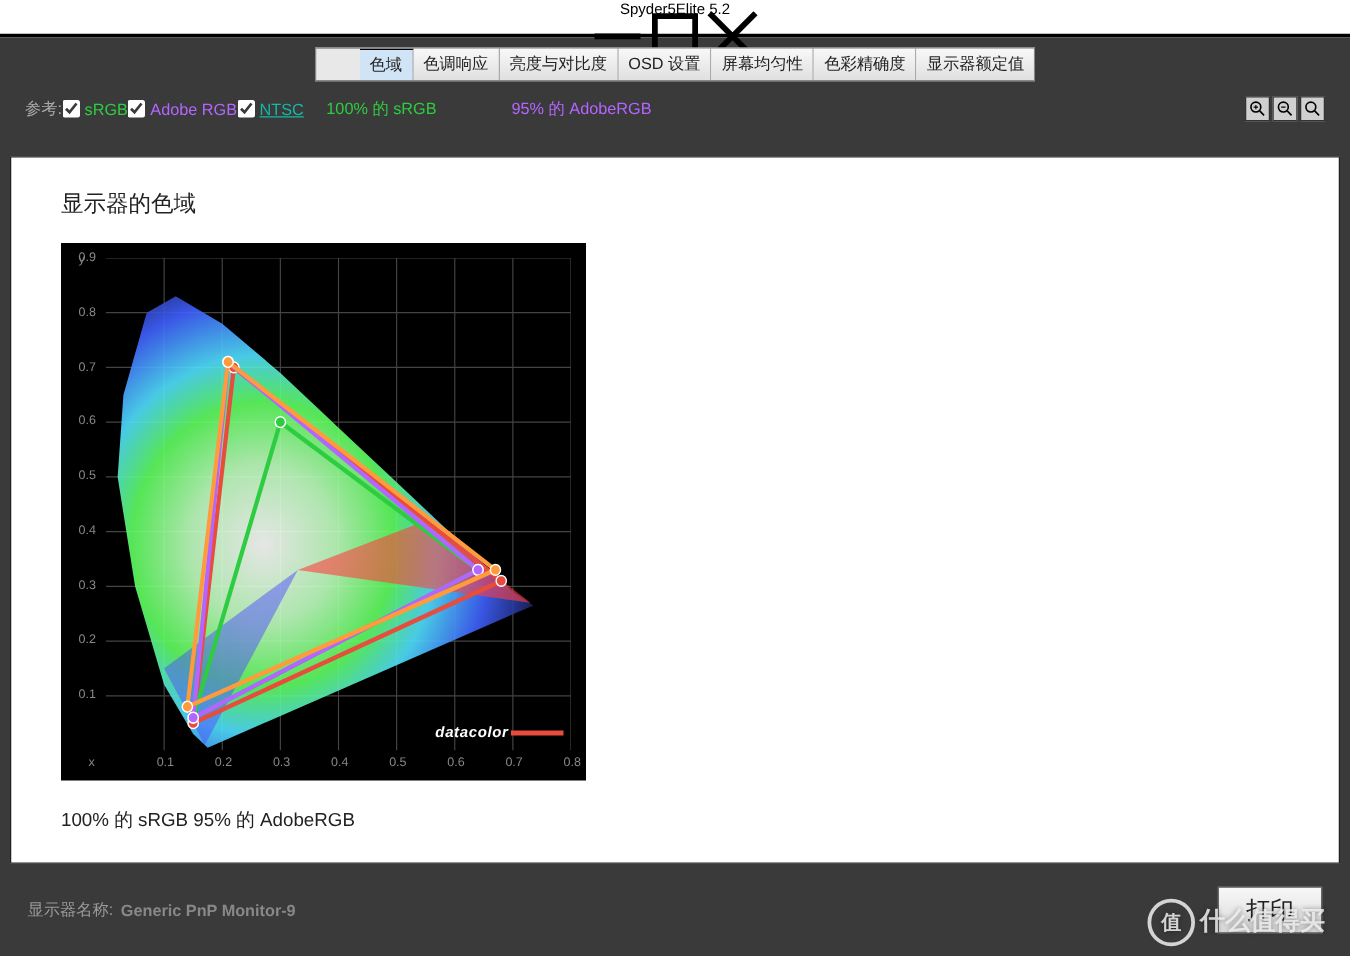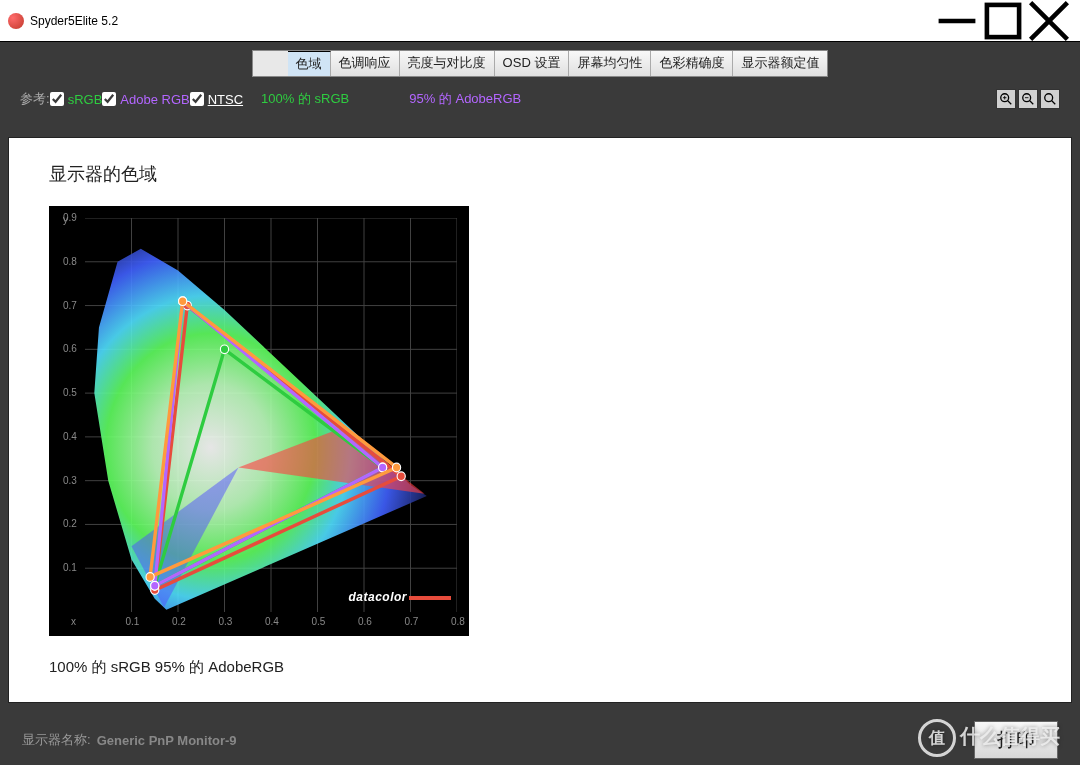--- a/index.html
+++ b/index.html
@@ -1,38 +1,38 @@
 <!DOCTYPE html>
 <html><head>
   <meta charset="utf-8">
   <style>
     * { margin: 0; padding: 0; box-sizing: border-box; }
     body { font-family: "Microsoft YaHei", "SimSun", sans-serif; background: #fff; width: 1080px; height: 765px; overflow: hidden; }
     
-    .titlebar { height: 42px; background: #fff; display: flex; align-items: center; padding: 0 8px; border-bottom: 1px solid #000000; }
+    .titlebar { height: 30px; background: #fff; display: flex; align-items: center; padding: 0 8px; border-bottom: 3px solid #000000; flex-direction: column; }
     .titlebar .app-icon { width: 16px; height: 16px; border-radius: 50%; background: radial-gradient(circle at 30% 30%, #ff6b6b, #c0392b); margin-right: 6px; }
     .titlebar .title { font-size: 12px; color: #000; flex: 1; }
     .titlebar .controls { display: flex; gap: 0; }
     .titlebar .btn { width: 46px; height: 30px; display: flex; align-items: center; justify-content: center; font-size: 12px; cursor: pointer; }
     
     .app-body { background: #3a3a3a; height: 735px; padding: 8px; display: flex; flex-direction: column; }
     
     .tabs-row { display: flex; justify-content: center; margin-bottom: 6px; }
     .tabs { display: flex; background: #e8e8e8; border: 1px solid #888; }
     .tabs .tab { padding: 3px 8px; font-size: 13px; border-right: 1px solid #aaa; cursor: pointer; background: linear-gradient(#f8f8f8,#e0e0e0); color:#222; }
     .tabs .tab:last-child { border-right: none; }
     .tabs .tab.active { background: #d0e4f5; border-top: 1px solid #000000; margin-left: 35px; }
     
     .option-bar { display: flex; align-items: center; padding: 6px 12px; background: #3a3a3a; color: #ccc; font-size: 13px; }
     .option-bar .ref-label { color: #aaa; }
     .option-bar label { display: flex; align-items: center; gap: 4px; cursor: pointer; }
     .option-bar input[type=checkbox]{ width:14px; height:14px; accent-color:#fff; }
     .option-bar .srgb { color: #2ecc40; }
     .option-bar .adobe { color: #b366ff; }
-    .option-bar .ntsc { color: #ffffff; text-decoration: underline; }
+    .option-bar .ntsc { color: #14b8a6; text-decoration: underline; }
     .option-bar .stat-srgb { color: #2ecc40; margin-left: 18px; }
     .option-bar .stat-adobe { color: #b366ff; margin-left: 60px; }
     .option-bar .spacer { flex: 1; }
     .zoom-btns { display: flex; gap: 2px; }
     .zoom-btns .zb { width: 20px; height: 20px; background: #d0d0d0; border: 1px solid #333; display: flex; align-items: center; justify-content: center; cursor: pointer; }
     .zoom-btns .zb svg { width: 14px; height: 14px; }
     
     .content-wrap { background: #fff; flex: 1; min-height: 0; display: flex; border: 1px solid #222; position: relative; margin-top: 22px; }
     .content-scroll { flex: 1; overflow: auto; padding: 24px 40px; }
     .content-scroll::-webkit-scrollbar { width: 17px; height: 17px; }

